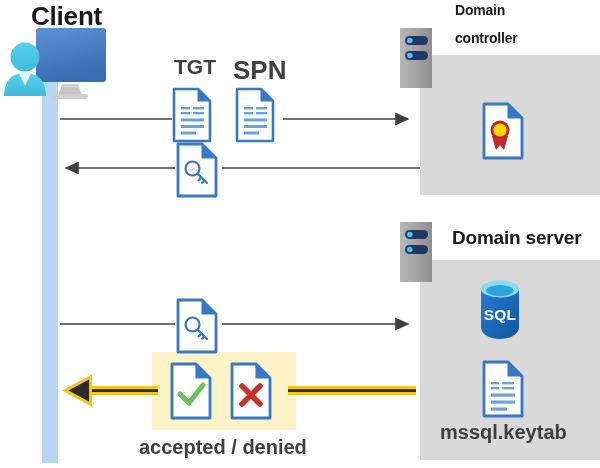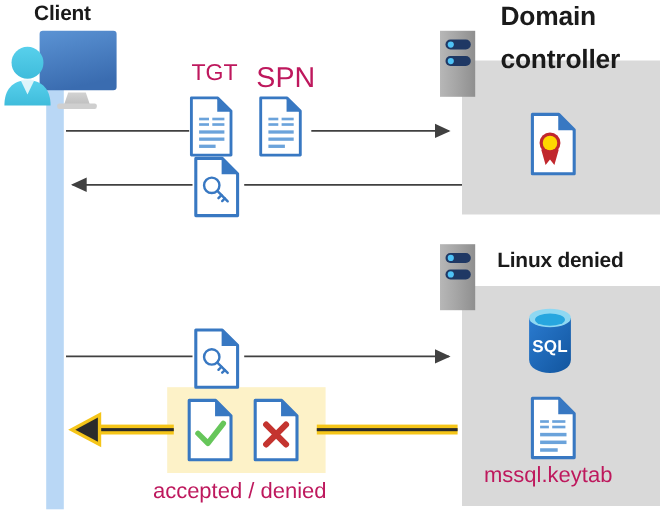--- a/index.html
+++ b/index.html
@@ -25,22 +25,22 @@
   .title-bold{
     position:absolute;
     font-weight:bold;
     color:#1a1a1a;
     line-height:1.12;
     letter-spacing:-0.2px;
   }
 
   .plain-label{
     position:absolute;
-    color:#be185d;
-    font-weight:normal;
+    color:#404040;
+    font-weight:bold;
   }
 
   
   .lifeline{
     position:absolute;
     background:#b9d7f5;
   }
 
   
   .highlight{
@@ -239,28 +239,28 @@
         <rect x="502" y="382" width="12" height="2.4"></rect>
         <rect x="491" y="387" width="8" height="2.4"></rect>
         <rect x="502" y="387" width="12" height="2.4"></rect>
         <rect x="491" y="393.5" width="24" height="3.2"></rect>
         <rect x="491" y="400.5" width="24" height="3.2"></rect>
         <rect x="491" y="407.5" width="16" height="3.2"></rect>
       </g>
     </g>
   </svg>
 
-  <div class="title-bold" style="left:31px; top:2px; font-size:19px;">Client</div>
-
-  <div class="title-bold" style="left:455px; top:3px; font-size:24px;">
+  <div class="title-bold" style="left:31px; top:2px; font-size:26px;">Client</div>
+
+  <div class="title-bold" style="left:455px; top:3px; font-size:14px;">
     <span style="display:block;">Domain</span>
     <span style="display:block;margin-top:12px;">controller</span>
   </div>
 
-  <div class="title-bold" style="left:452px; top:227px; font-size:19px;">Linux denied</div>
+  <div class="title-bold" style="left:452px; top:227px; font-size:19px;">Domain server</div>
 
   <div class="plain-label" style="left:174px; top:55px; font-size:21px;">TGT</div>
 
   <div class="plain-label" style="left:233px; top:55px; font-size:26px;">SPN</div>
 
   <div class="plain-label" style="left:440px; top:421px; font-size:20px;">mssql.keytab</div>
 
   <div class="plain-label" style="left:139px; top:436px; font-size:20px;">accepted / denied</div>
 
 </div>

